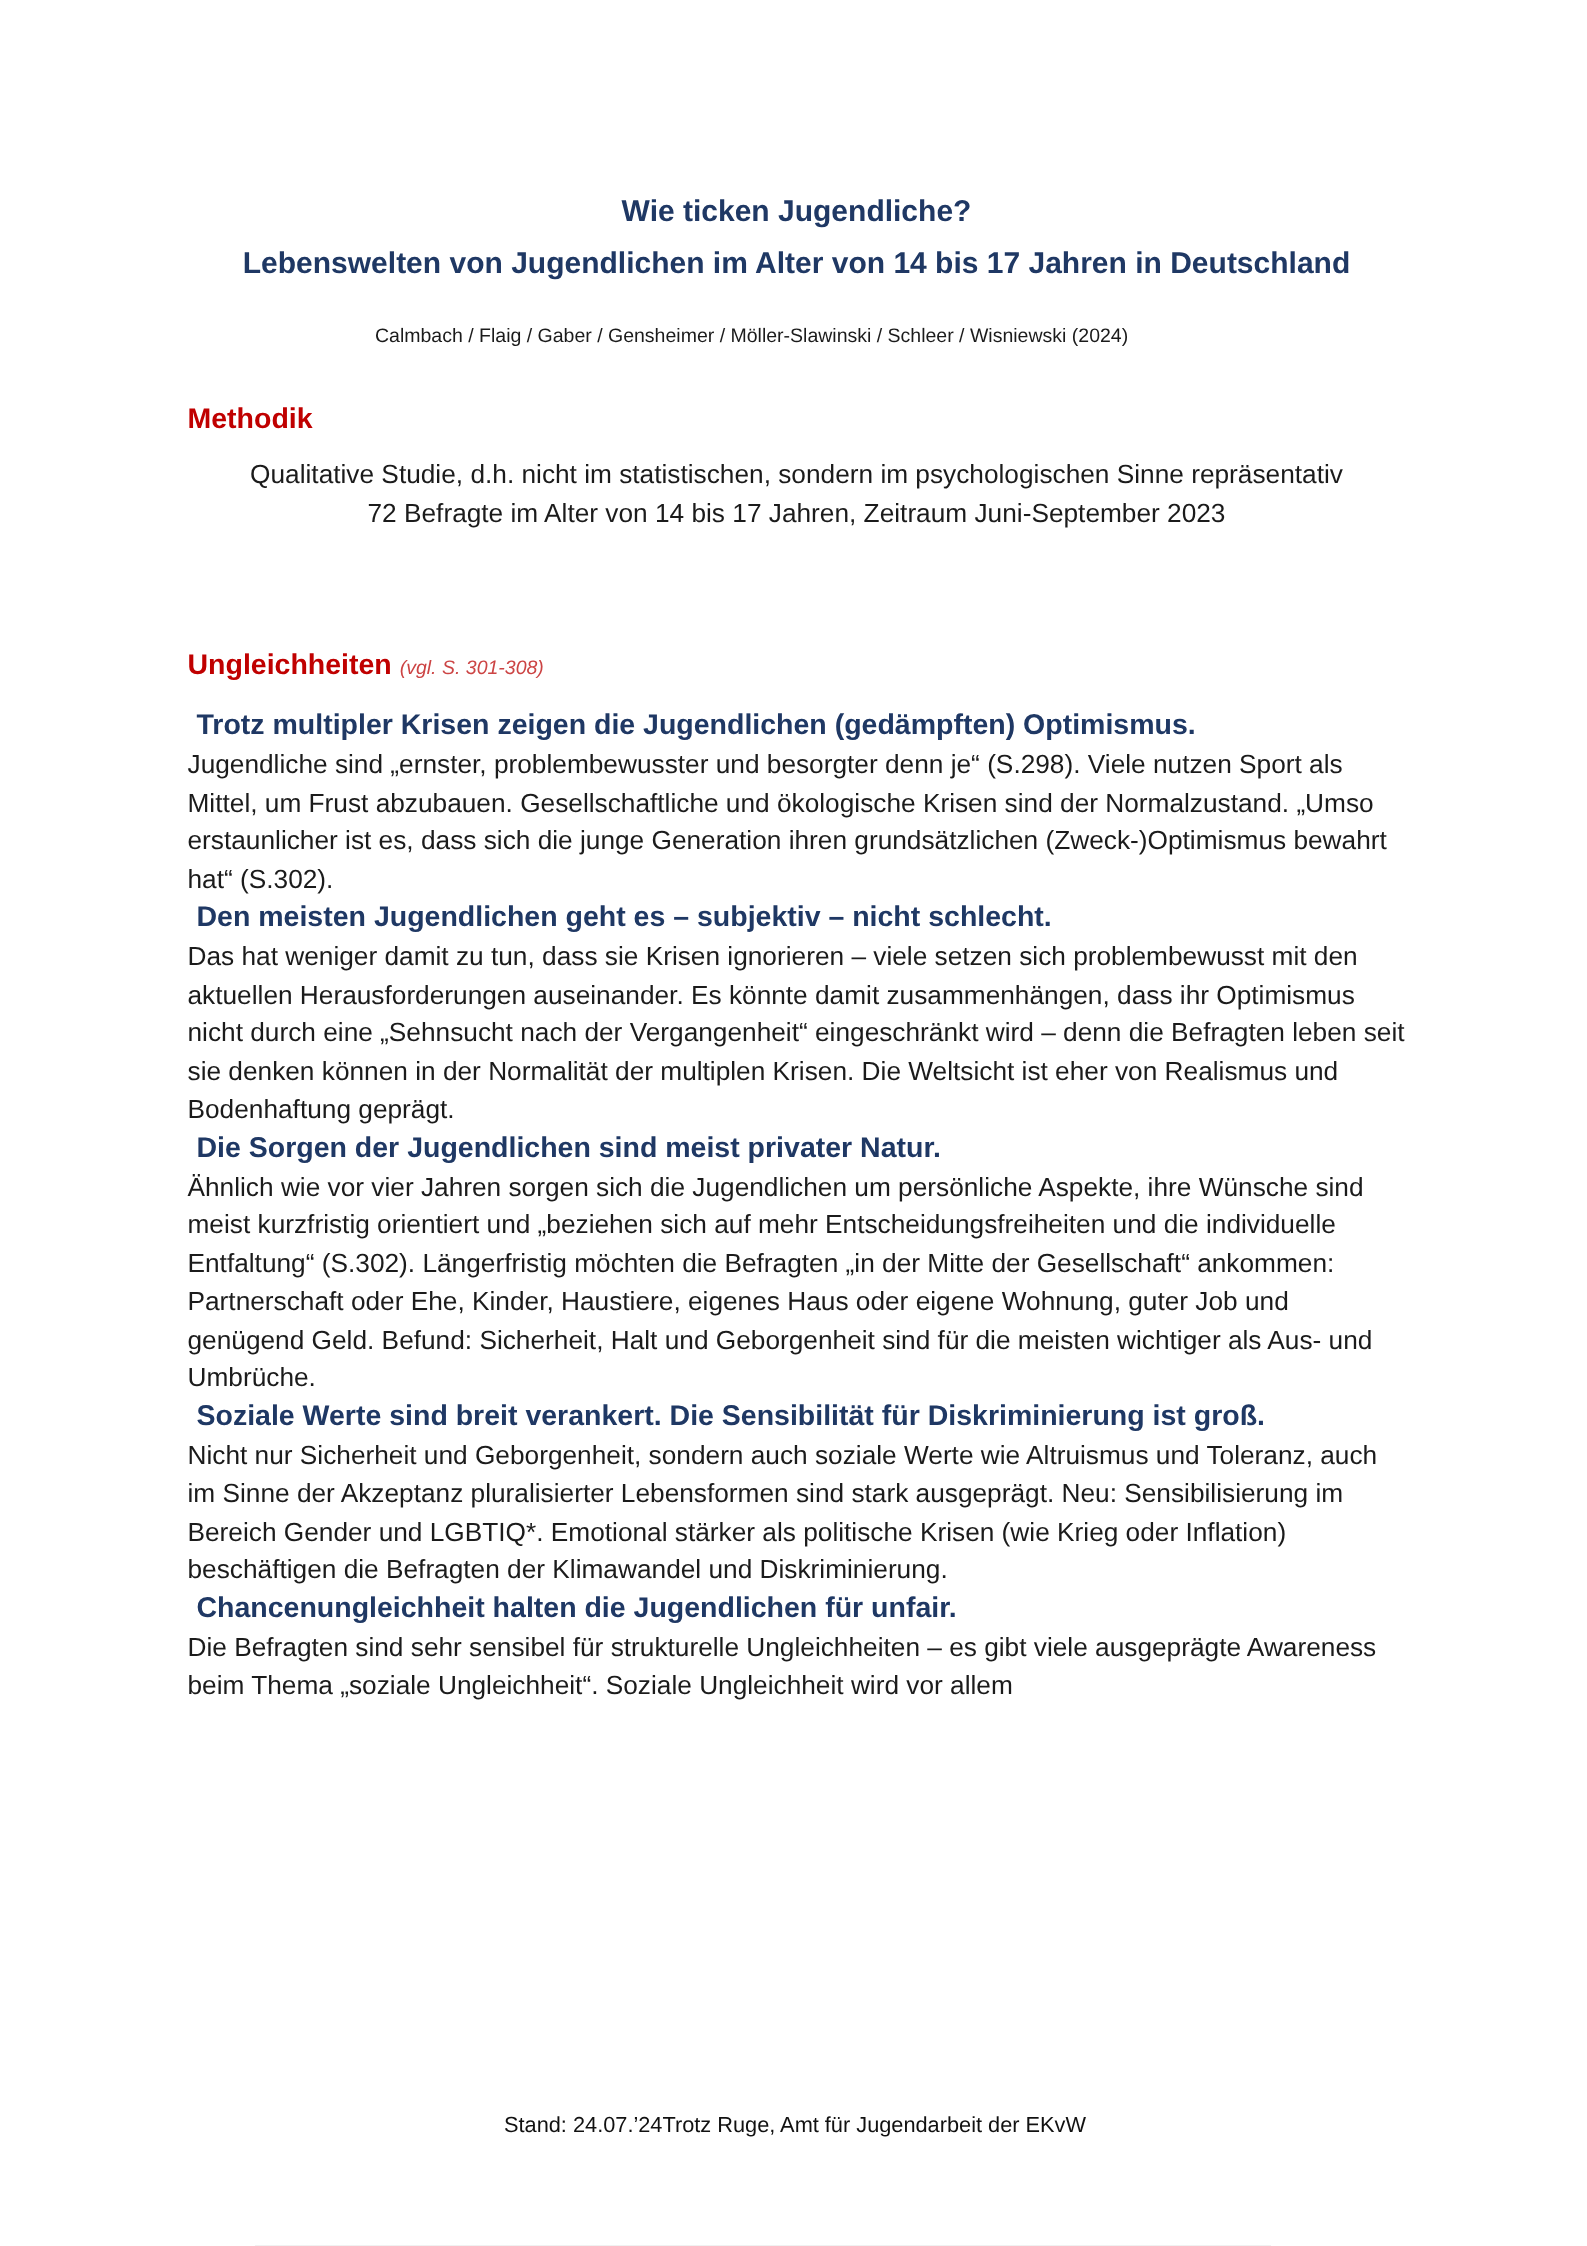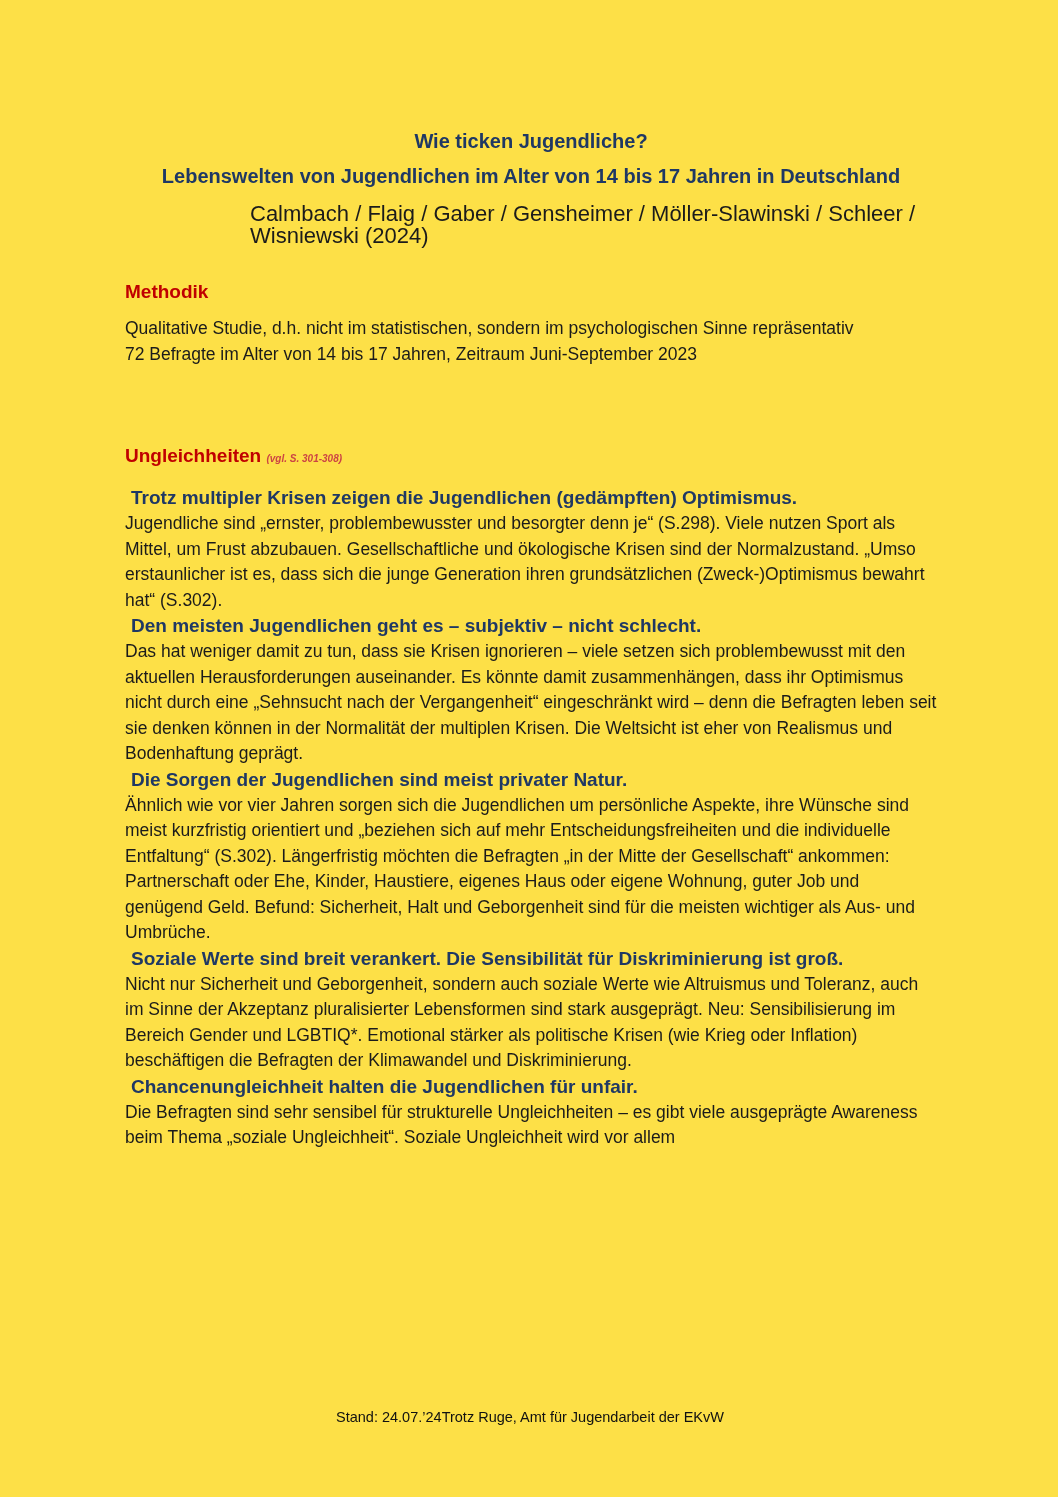--- a/index.html
+++ b/index.html
@@ -1,65 +1,65 @@
 <!DOCTYPE html>
 <html lang="de"><head>
 <meta charset="utf-8">
 <style>
   * { margin: 0; padding: 0; box-sizing: border-box; }
   html, body { background: #e8e8e8; }
   .page {
     width: 1058px;
     height: 1497px;
-    background: #fde047;
+    background: #ffffff;
     position: relative;
     overflow: hidden;
     margin: 0 auto;
     font-family: "Liberation Sans", "DejaVu Sans", sans-serif;
     color: #1b1b1b;
   }
   .content {
     padding: 124px 121px 0 125px;
     width: 100%;
   }
   .doc-title {
     font-size: 20px;
     line-height: 35px;
     font-weight: bold;
     color: #1f3864;
     text-align: center;
   }
   .doc-title .title-line { display: block; }
   .authors {
-    margin-top: 9px;
+    margin-top: 19px;
     padding-left: 125px;
-    font-size: 22px;
+    font-size: 13px;
     line-height: 22px;
     color: #1b1b1b;
   }
   .red-heading {
     font-size: 19px;
     line-height: 22px;
     font-weight: bold;
     color: #c00000;
   }
   .methodik-heading { margin-top: 34px; }
   .body-text {
     font-size: 17.5px;
     line-height: 25.5px;
     color: #1b1b1b;
     width: 812px;
   }
   .methodik-body { margin-top: 13px; }
-  .methodik-body .line { display: block; }
+  .methodik-body .line { display: block; text-align: center; }
   .zusammenfassung-heading { margin-top: 78px; }
   .page-ref-note {
-    font-weight: bold;
+    font-weight: normal;
     font-style: italic;
-    font-size: 10px;
+    font-size: 13px;
     color: #cc4444;
     text-align: right;
   }
   .blue-heading {
     font-size: 19px;
     line-height: 26px;
     font-weight: bold;
     color: #1f3864;
     padding-left: 6px;
   }

